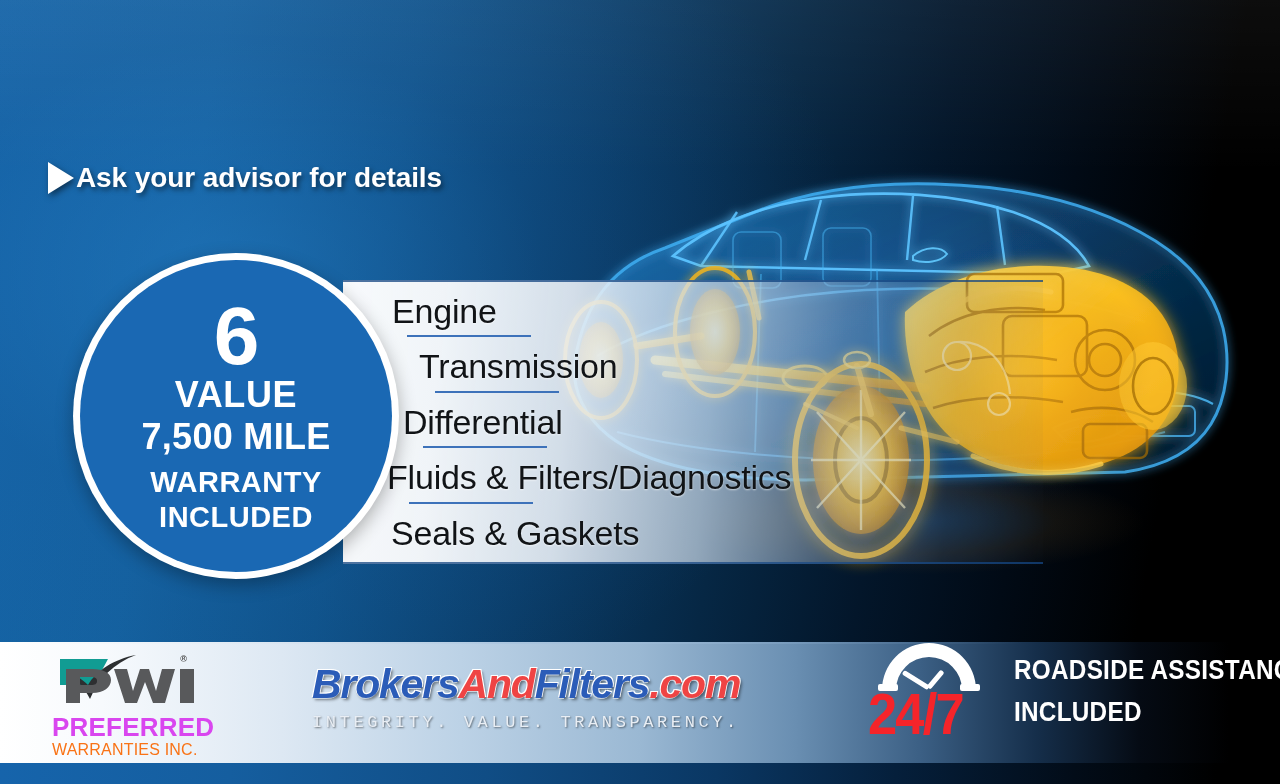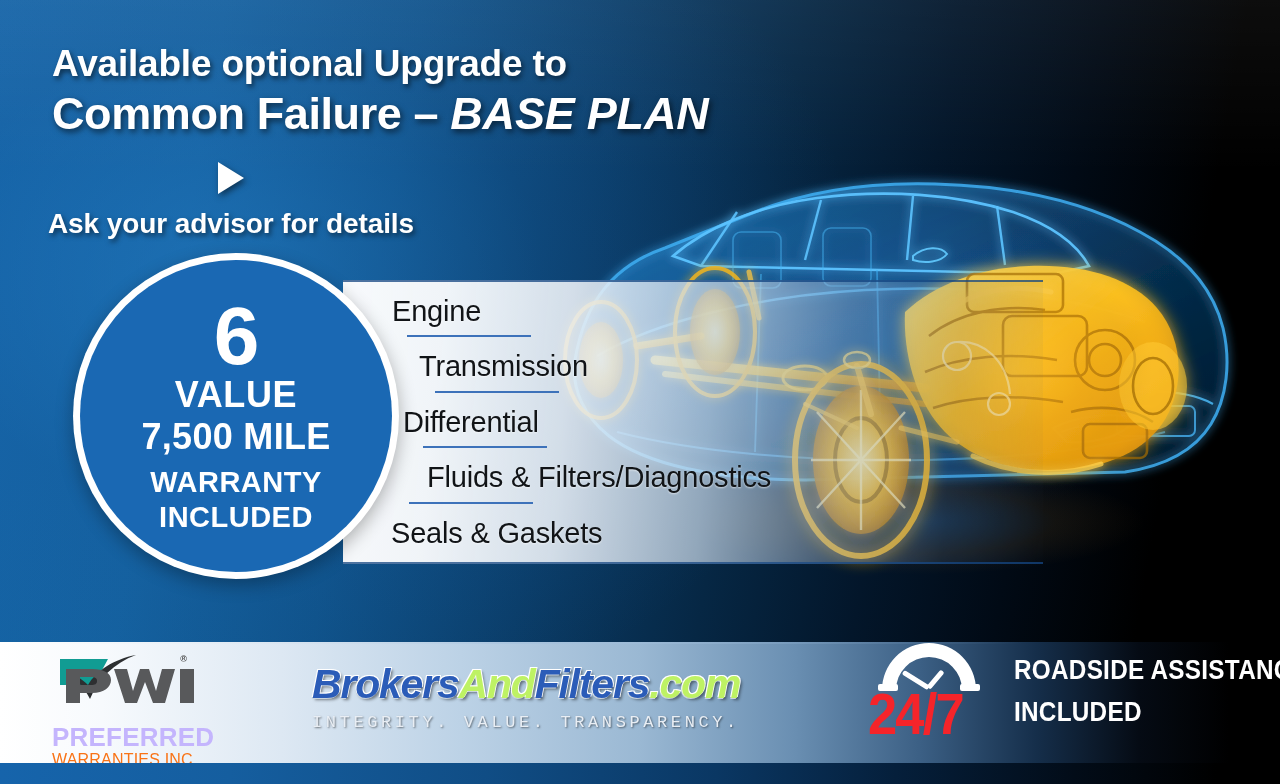--- a/index.html
+++ b/index.html
@@ -126,22 +126,21 @@
     letter-spacing: -0.2px;
   }
   .head-dash { font-weight: 600; }
 
   .cta-row {
     position: absolute;
     left: 48px;
     top: 162px;
     display: flex;
     align-items: center;
-    gap: 14px;
-    flex-direction: column;
+    gap: 2px;
   }
   .cta-triangle {
     width: 0; height: 0;
     border-top: 16px solid transparent;
     border-bottom: 16px solid transparent;
     border-left: 26px solid #ffffff;
     filter: drop-shadow(2px 3px 3px rgba(0,0,0,0.5));
   }
   .cta-text {
     font-size: 28px;
@@ -179,21 +178,21 @@
     flex-direction: column;
     justify-content: space-between;
   }
   .cov-item {
     position: relative;
     height: 46px;
     display: flex;
     align-items: center;
   }
   .cov-label {
-    font-size: 29px;
+    font-size: 34px;
     font-weight: 400;
     color: #111417;
     letter-spacing: -0.2px;
     white-space: nowrap;
     text-shadow: 0 1px 2px rgba(255,255,255,0.6);
   }
   .cov-rule {
     position: absolute;
     bottom: -3px;
     height: 2px;
@@ -201,21 +200,21 @@
     background: #3d72ba;
   }
 
   
   .cov-i0 .cov-label { margin-left: 49px; }
   .cov-i0 .cov-rule  { left: 64px; }
   .cov-i1 .cov-label { margin-left: 60px; }
   .cov-i1 .cov-rule  { left: 80px; }
   .cov-i2 .cov-label { margin-left: 76px; }
   .cov-i2 .cov-rule  { left: 92px; }
-  .cov-i3 .cov-label { margin-left: 84px; }
+  .cov-i3 .cov-label { margin-left: 44px; }
   .cov-i3 .cov-rule  { left: 66px; }
   .cov-i4 .cov-label { margin-left: 60px; }
   .cov-i4 .cov-rule  { left: 50px; }
   .cov-i5 .cov-label { margin-left: 48px; }
 
   
   .badge {
     position: absolute;
     left: 73px;
     top: 253px;
@@ -324,24 +323,24 @@
   .pwi-mark { position: relative; width: 165px; height: 50px; }
   .pwi-mark svg { display: block; }
   .pwi-reg {
     position: absolute;
     right: 30px; top: -1px;
     font-size: 9px;
     color: #4a4a4a;
     font-weight: 700;
   }
   .pwi-line1 {
-    margin-top: 19px;
+    margin-top: 9px;
     font-size: 26px;
     font-weight: 700;
-    color: #c4b5fd;
+    color: #d946ef;
     letter-spacing: 0.2px;
     line-height: 1.05;
   }
   .pwi-line2 {
     font-size: 16px;
     font-weight: 400;
     color: #f97316;
     letter-spacing: 0.2px;
     line-height: 1.15;
   }
@@ -361,21 +360,21 @@
     letter-spacing: -1.2px;
     line-height: 1.0;
     white-space: nowrap;
     text-shadow:
       -1px -1px 0 #ffffff,
        1px -1px 0 #ffffff,
       -1px  1px 0 #c9d4de,
        2px  2px 3px rgba(0,0,0,0.45);
   }
   .bas-blue { color: #2b5cb8; }
-  .bas-dark { color: #bef264; }
+  .bas-dark { color: #ef4444; }
   .bas-tag {
     margin-top: 8px;
     font-size: 17px;
     font-weight: 400;
     color: #e9eef4;
     letter-spacing: 3.6px;
     white-space: nowrap;
     text-shadow: 1px 1px 2px rgba(0,0,0,0.5);
     font-family: Liberation Mono, monospace;
   }
@@ -574,26 +573,20 @@
       </g>
 
       <g filter="url(#softGlow)" opacity="0.7">
         <path d="M396,368 L452,382" stroke="#ffcb45" stroke-width="5" stroke-linecap="round"></path>
         <path d="M300,344 L352,368" stroke="#ffcb45" stroke-width="4" stroke-linecap="round"></path>
       </g>
     </svg>
   </div>
   <div class="engine-halo"></div>
 
-  <div class="headline">
-    <div class="head-line1">Available optional Upgrade to</div>
-    <div class="head-line2">
-      <span>Common Failure </span><span class="head-dash">– </span><span class="plan-em">BASE PLAN</span>
-    </div>
-  </div>
 
   <div class="cta-row">
     <span class="cta-triangle"></span>
     <span class="cta-text">Ask your advisor for details</span>
   </div>
 
   <div class="coverage-panel">
     <div class="coverage-list">
       <div class="cov-item cov-i0">
         <span class="cov-label">Engine</span>

